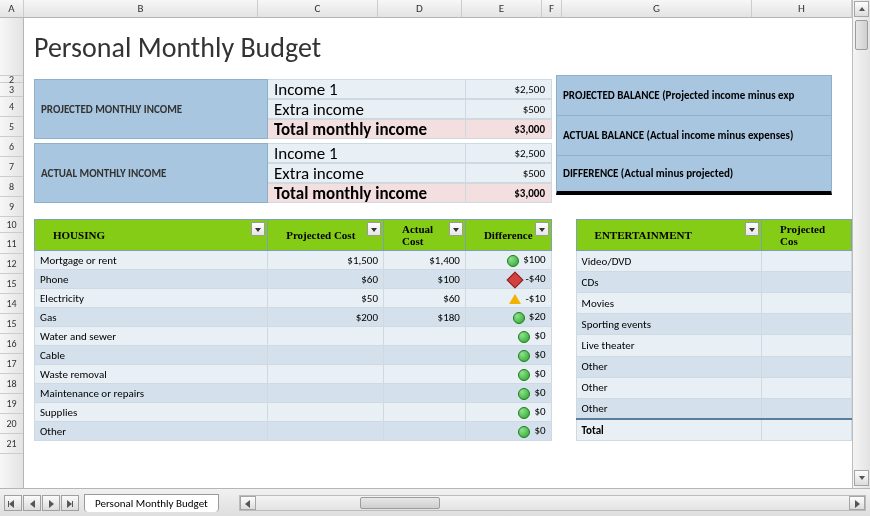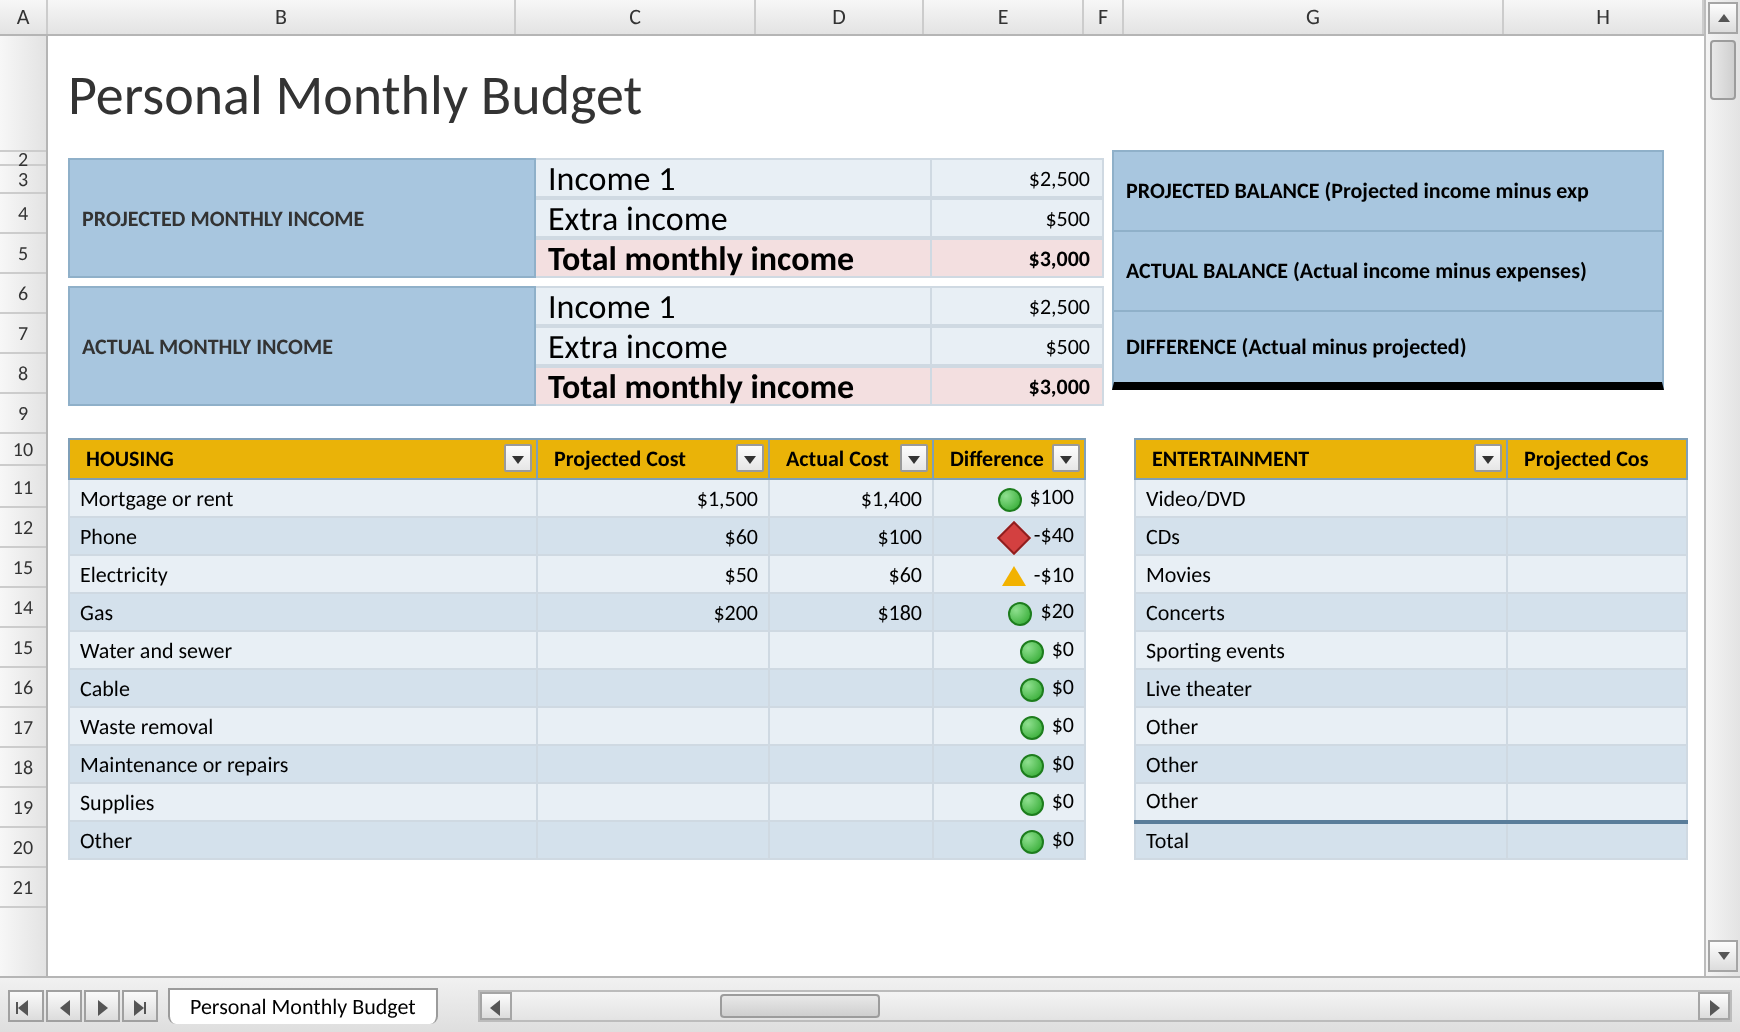--- a/index.html
+++ b/index.html
@@ -134,27 +134,28 @@
 .tables-wrap {
   display: flex;
   margin-left: 10px;
   margin-top: 16px;
 }
 table.xl {
   border-collapse: collapse;
   font-size: 11px;
 }
 table.xl th {
-  background: #eab308;
+  background: #84cc16;
   border: 1px solid #7f9fb8;
   text-align: left;
-  padding: 3px 8px;
+  padding: 3px 18px;
   font-weight: bold;
   position: relative;
   height: 20px;
+  font-family: Liberation Serif, serif;
 }
 table.xl td {
   border: 1px solid #cfd9e2;
   padding: 2px 5px;
   height: 19px;
 }
 table.xl tbody tr:nth-child(odd) td { background: #e8eff5; }
 table.xl tbody tr:nth-child(even) td { background: #d4e1ec; }
 table.xl td.num { text-align: right; }
 .filter-btn {
@@ -175,21 +176,21 @@
 }
 .indicator { display:inline-block; width:12px; height:12px; vertical-align:middle; margin-right:4px; }
 .ind-green { background: radial-gradient(circle at 30% 30%, #8fe08f, #2aa52a); border-radius:50%; border:1px solid #1d7d1d; }
 .ind-red {
   width:12px; height:12px; background:#d34040; transform:rotate(45deg); border:1px solid #8f1f1f; display:inline-block; vertical-align:middle; margin-right:4px;
 }
 .ind-amber {
   width:0; height:0; border-left:6px solid transparent; border-right:6px solid transparent; border-bottom:10px solid #f2b200; display:inline-block; vertical-align:middle; margin-right:4px;
 }
 .tbl2 { margin-left: 24px; }
-.entertainment tbody tr.total-row td { font-weight:normal; border-top:2px solid #5a7d9a; }
+.entertainment tbody tr.total-row td { font-weight:bold; border-top:2px solid #5a7d9a; }
 
 .vscroll {
   position: absolute; right:0; top:0; bottom:28px; width:18px;
   background: linear-gradient(to right,#f4f4f4,#e3e3e3);
   border-left:1px solid #bcbcbc;
 }
 .vscroll .arrow { height:16px; background:linear-gradient(#fdfdfd,#dcdcdc); border:1px solid #a5a5a5; margin:1px; position:relative; }
 .vscroll .arrow.up::after { content:""; position:absolute; left:4px; top:5px; border-left:3px solid transparent; border-right:3px solid transparent; border-bottom:4px solid #555; }
 .vscroll .arrow.down { position:absolute; bottom:1px; left:0; right:0; }
 .vscroll .arrow.down::after { content:""; position:absolute; left:4px; top:5px; border-left:3px solid transparent; border-right:3px solid transparent; border-top:4px solid #555; }
@@ -406,24 +407,20 @@
             </tr>
             <tr>
               <td>CDs</td>
               <td class="num"></td>
             </tr>
             <tr>
               <td>Movies</td>
               <td class="num"></td>
             </tr>
             <tr>
-              <td>Concerts</td>
-              <td class="num"></td>
-            </tr>
-            <tr>
               <td>Sporting events</td>
               <td class="num"></td>
             </tr>
             <tr>
               <td>Live theater</td>
               <td class="num"></td>
             </tr>
             <tr>
               <td>Other</td>
               <td class="num"></td>

